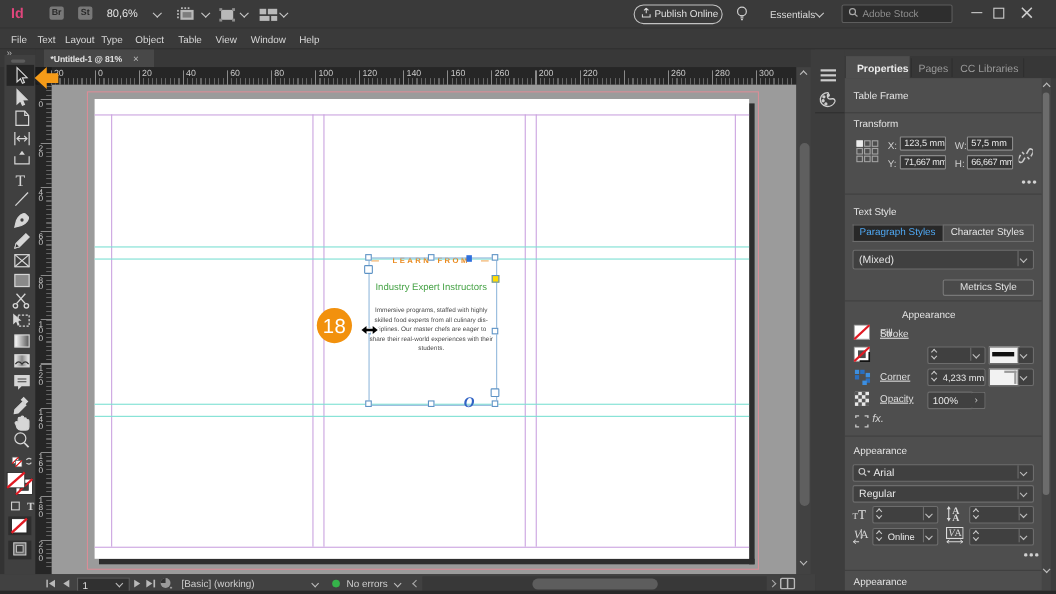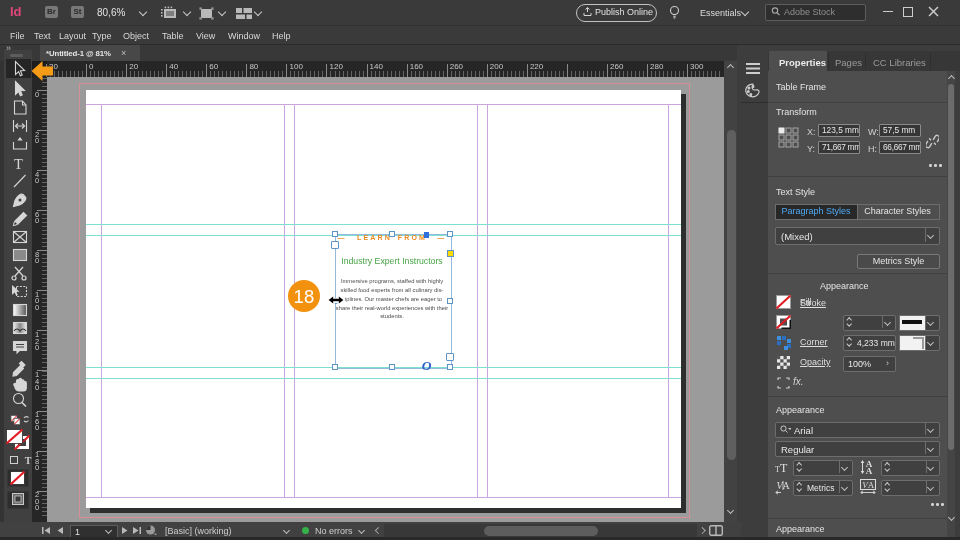--- a/index.html
+++ b/index.html
@@ -520,21 +520,21 @@
 <svg class="abs" style="left:775px;top:480px" width="16" height="15" viewBox="0 0 16 15">
     <g fill="#dcdcdc" font-family="Liberation Serif" font-size="10" text-anchor="middle">
       <text x="4.5" y="9" font-style="italic">V</text>
       <text x="11" y="9">A</text>
     </g>
     <line x1="8" y1="1" x2="8" y2="10" stroke="#dcdcdc" stroke-width="0.8"></line>
     <path d="M1 12.5 h5 M3 10.8 l-2.3 1.7 2.3 1.7" stroke="#dcdcdc" fill="none" stroke-width="0.9"></path>
   </svg>
 <div class="combo" style="left:793px;top:480px;width:58px;height:14px"></div>
 <div class="spin" style="left:795px;top:482px"></div>
-<div class="abs" style="left:807px;top:482.5px;font-size:8.5px;color:#e8e8e8">Metrics</div>
+<div class="abs" style="left:807px;top:482.5px;font-size:8.5px;color:#e8e8e8">Online</div>
 <div class="abs" style="left:838.5px;top:481px;width:1px;height:12px;background:#6d6d6d"></div>
 <div class="chevs" style="left:842px;top:485px"></div>
 <svg class="abs" style="left:860px;top:479px" width="16" height="15" viewBox="0 0 16 15">
     <rect x="0.5" y="0.5" width="15" height="10" fill="none" stroke="#dcdcdc" stroke-width="1"></rect>
     <g fill="#dcdcdc" font-family="Liberation Serif" font-size="9" text-anchor="middle">
       <text x="5" y="8.5" font-style="italic">V</text>
       <text x="11" y="8.5">A</text>
     </g>
     <path d="M1 13.5 h14 M3 11.8 l-2.3 1.7 2.3 1.7 M13 11.8 l2.3 1.7 -2.3 1.7" stroke="#dcdcdc" fill="none" stroke-width="0.9"></path>
   </svg>

